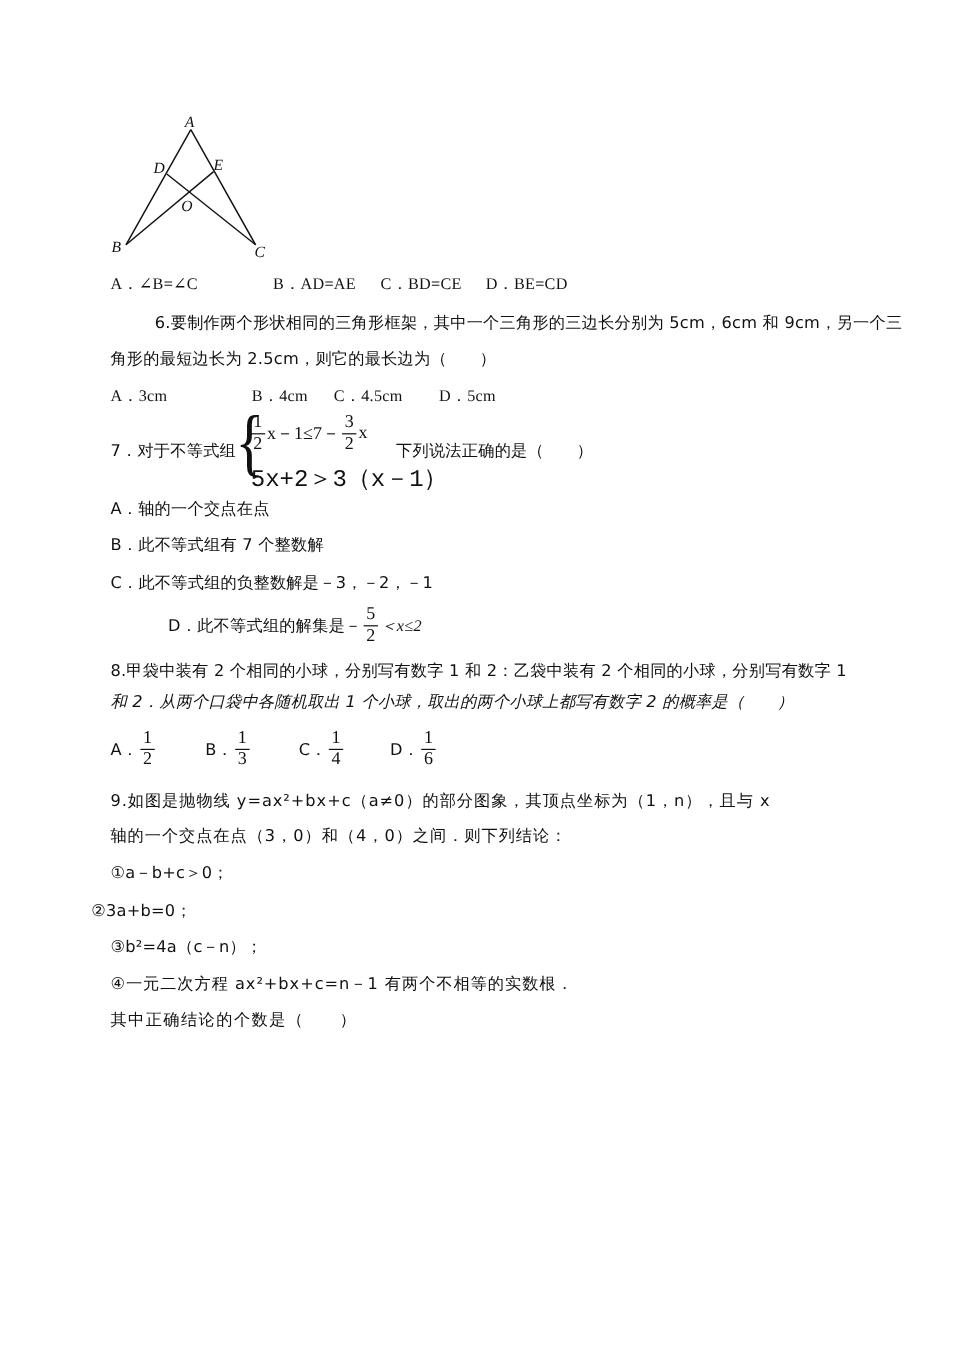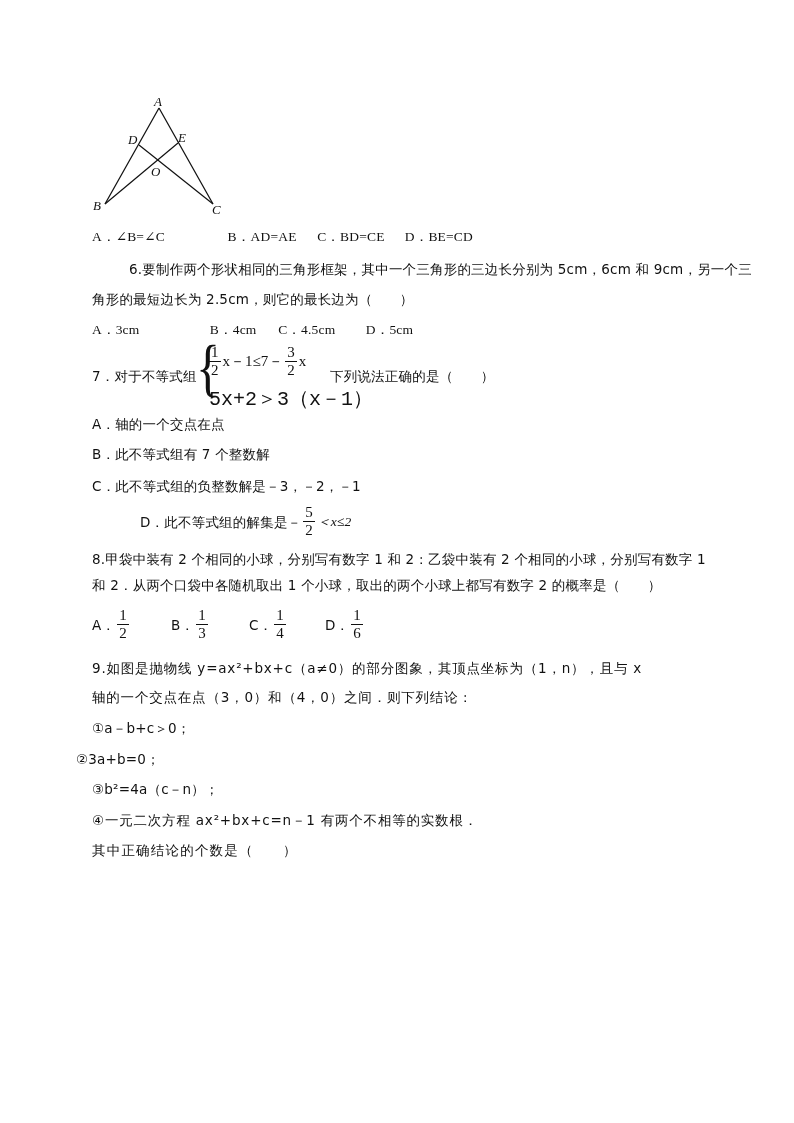--- a/index.html
+++ b/index.html
@@ -76,21 +76,21 @@
   <span>D．此不等式组的解集是－</span>
   <span class="frac">
       <span class="num">5</span>
       <span class="bar"></span>
       <span>2</span>
     </span>
   <span style="font-family:'Liberation Serif', serif; font-style:italic;">＜x≤2</span>
 </div>
 
 <div class="abs t" style="left:92px; top:550px;">8.甲袋中装有 2 个相同的小球，分别写有数字 1 和 2：乙袋中装有 2 个相同的小球，分别写有数字 1</div>
-<div class="abs t" style="left:92px; top:576px;">和 2．从两个口袋中各随机取出 1 个小球，取出的两个小球上都写有数字 2 的概率是（　　）</div>
+<div class="abs t" style="left:92px; top:576px;font-style:italic;">和 2．从两个口袋中各随机取出 1 个小球，取出的两个小球上都写有数字 2 的概率是（　　）</div>
 <div class="abs t" style="left:92px; top:608px; display:flex; align-items:center;">
   <span class="opt" style="width:79px; display:inline-flex; align-items:center;">
     <span>A．</span>
     <span class="frac">
         <span class="num">1</span>
         <span class="bar"></span>
         <span>2</span>
       </span>
   </span>
   <span class="opt" style="width:78px; display:inline-flex; align-items:center;">

